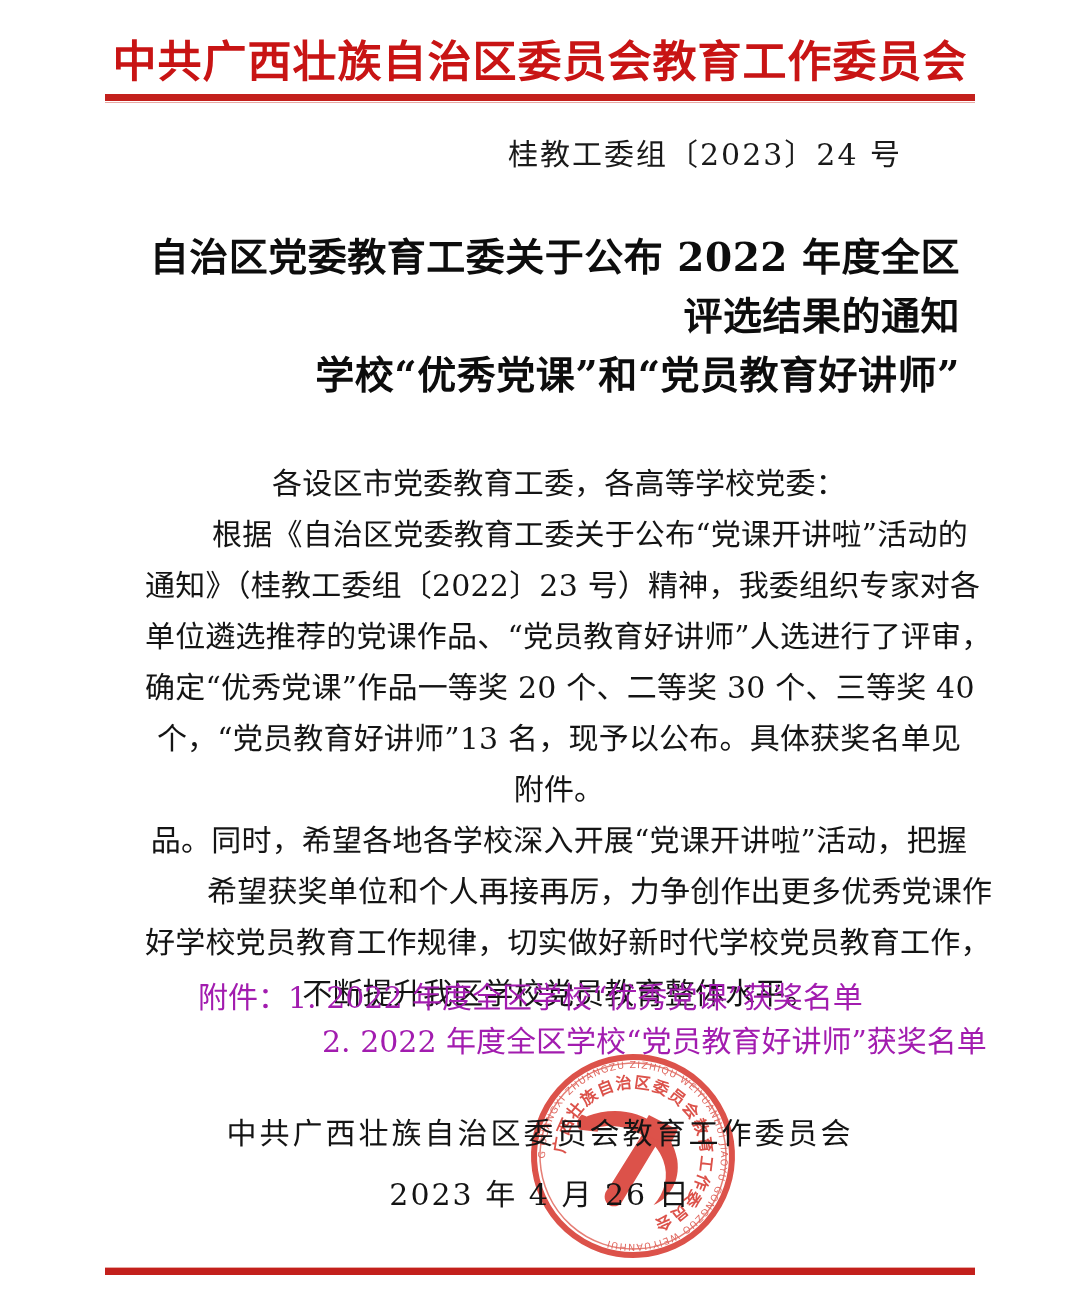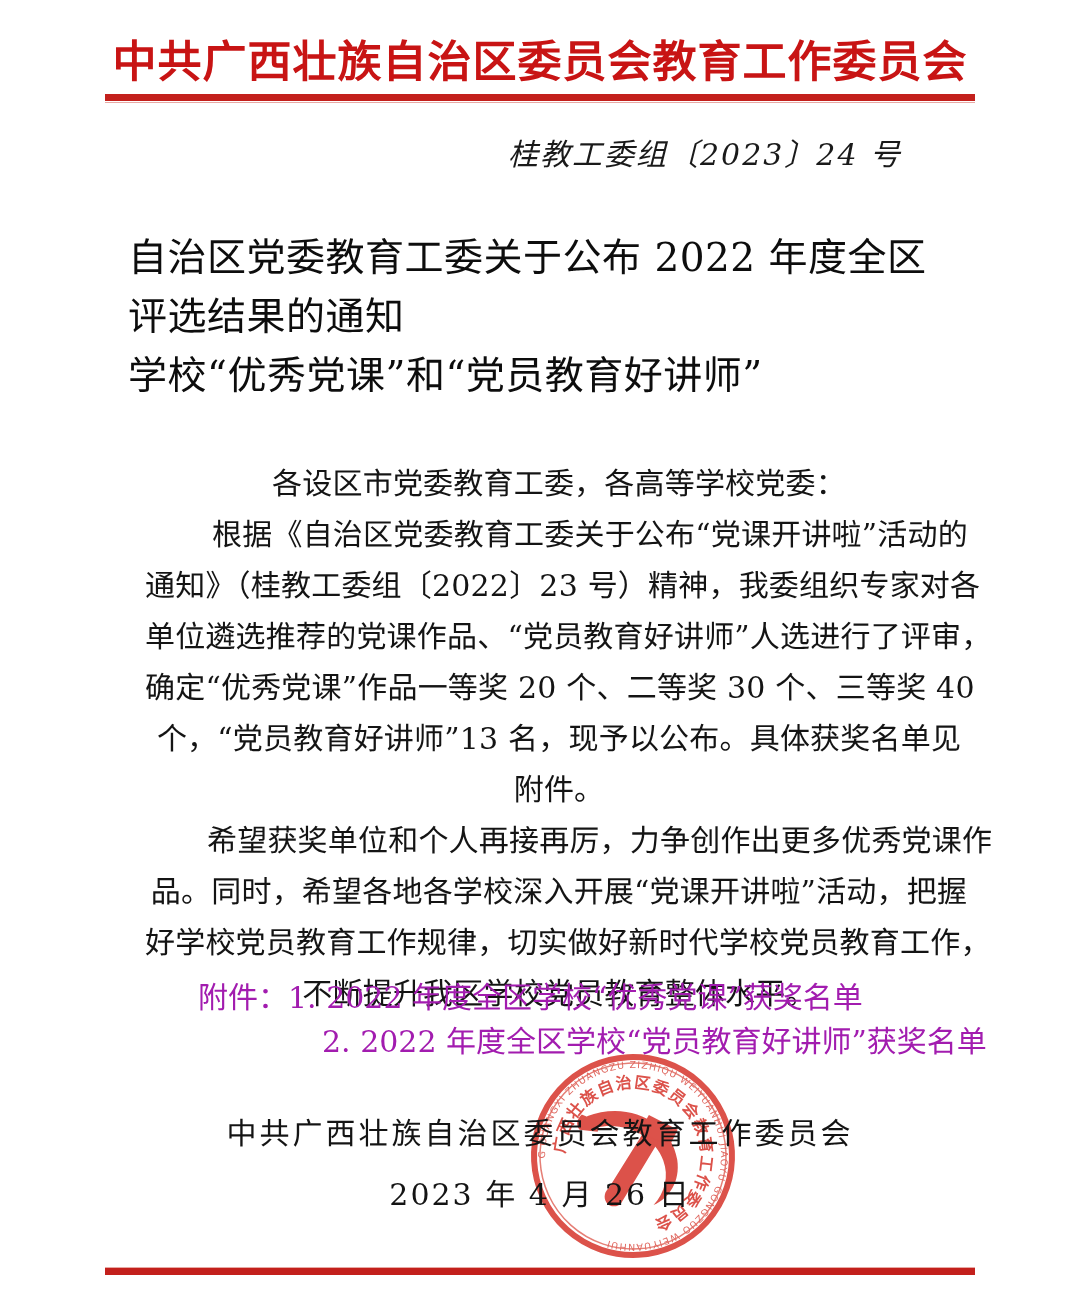--- a/index.html
+++ b/index.html
@@ -64,32 +64,31 @@
     text-align: center;
     padding-right: 0;
     font-family: "DejaVu Serif", "Liberation Serif", serif;
     font-size: 30px;
     color: #1a1a1a;
     letter-spacing: 2px;
   }
   .doc-number .inner {
     display: inline-block;
     margin-left: 330px;
-    font-style: italic;
   }
 
   
   .doc-title {
     position: absolute;
     top: 228px;
-    left: 128px;
+    left: 120px;
     width: 840px;
-    text-align: left;
-    font-family: "DejaVu Serif", "Liberation Serif", serif;
-    font-weight: normal;
+    text-align: right;
+    font-family: "DejaVu Serif", "Liberation Serif", serif;
+    font-weight: bold;
     font-size: 39px;
     line-height: 59px;
     color: #0d0d0d;
     letter-spacing: 0.5px;
   }
   .doc-title .tline { display: block; white-space: nowrap; }
 
   
   .body-block {
     position: absolute;
@@ -189,22 +188,22 @@
   <div class="body-block">
     <span class="bline">各设区市党委教育工委，各高等学校党委：</span>
 
     <span class="bline indent">根据《自治区党委教育工委关于公布“党课开讲啦”活动的</span>
     <span class="bline">通知》（桂教工委组〔2022〕23 号）精神，我委组织专家对各</span>
     <span class="bline">单位遴选推荐的党课作品、“党员教育好讲师”人选进行了评审，</span>
     <span class="bline">确定“优秀党课”作品一等奖 20 个、二等奖 30 个、三等奖 40</span>
     <span class="bline">个，“党员教育好讲师”13 名，现予以公布。具体获奖名单见</span>
     <span class="bline">附件。</span>
 
+    <span class="bline">品。同时，希望各地各学校深入开展“党课开讲啦”活动，把握</span>
     <span class="bline indent">希望获奖单位和个人再接再厉，力争创作出更多优秀党课作</span>
-    <span class="bline">品。同时，希望各地各学校深入开展“党课开讲啦”活动，把握</span>
     <span class="bline">好学校党员教育工作规律，切实做好新时代学校党员教育工作，</span>
     <span class="bline">不断提升我区学校党员教育整体水平。</span>
   </div>
 
   <div class="attachments">
     <span class="aline">附件：1. 2022 年度全区学校“优秀党课”获奖名单</span>
     <span class="aline sub">2. 2022 年度全区学校“党员教育好讲师”获奖名单</span>
   </div>
 
   <div class="seal">

